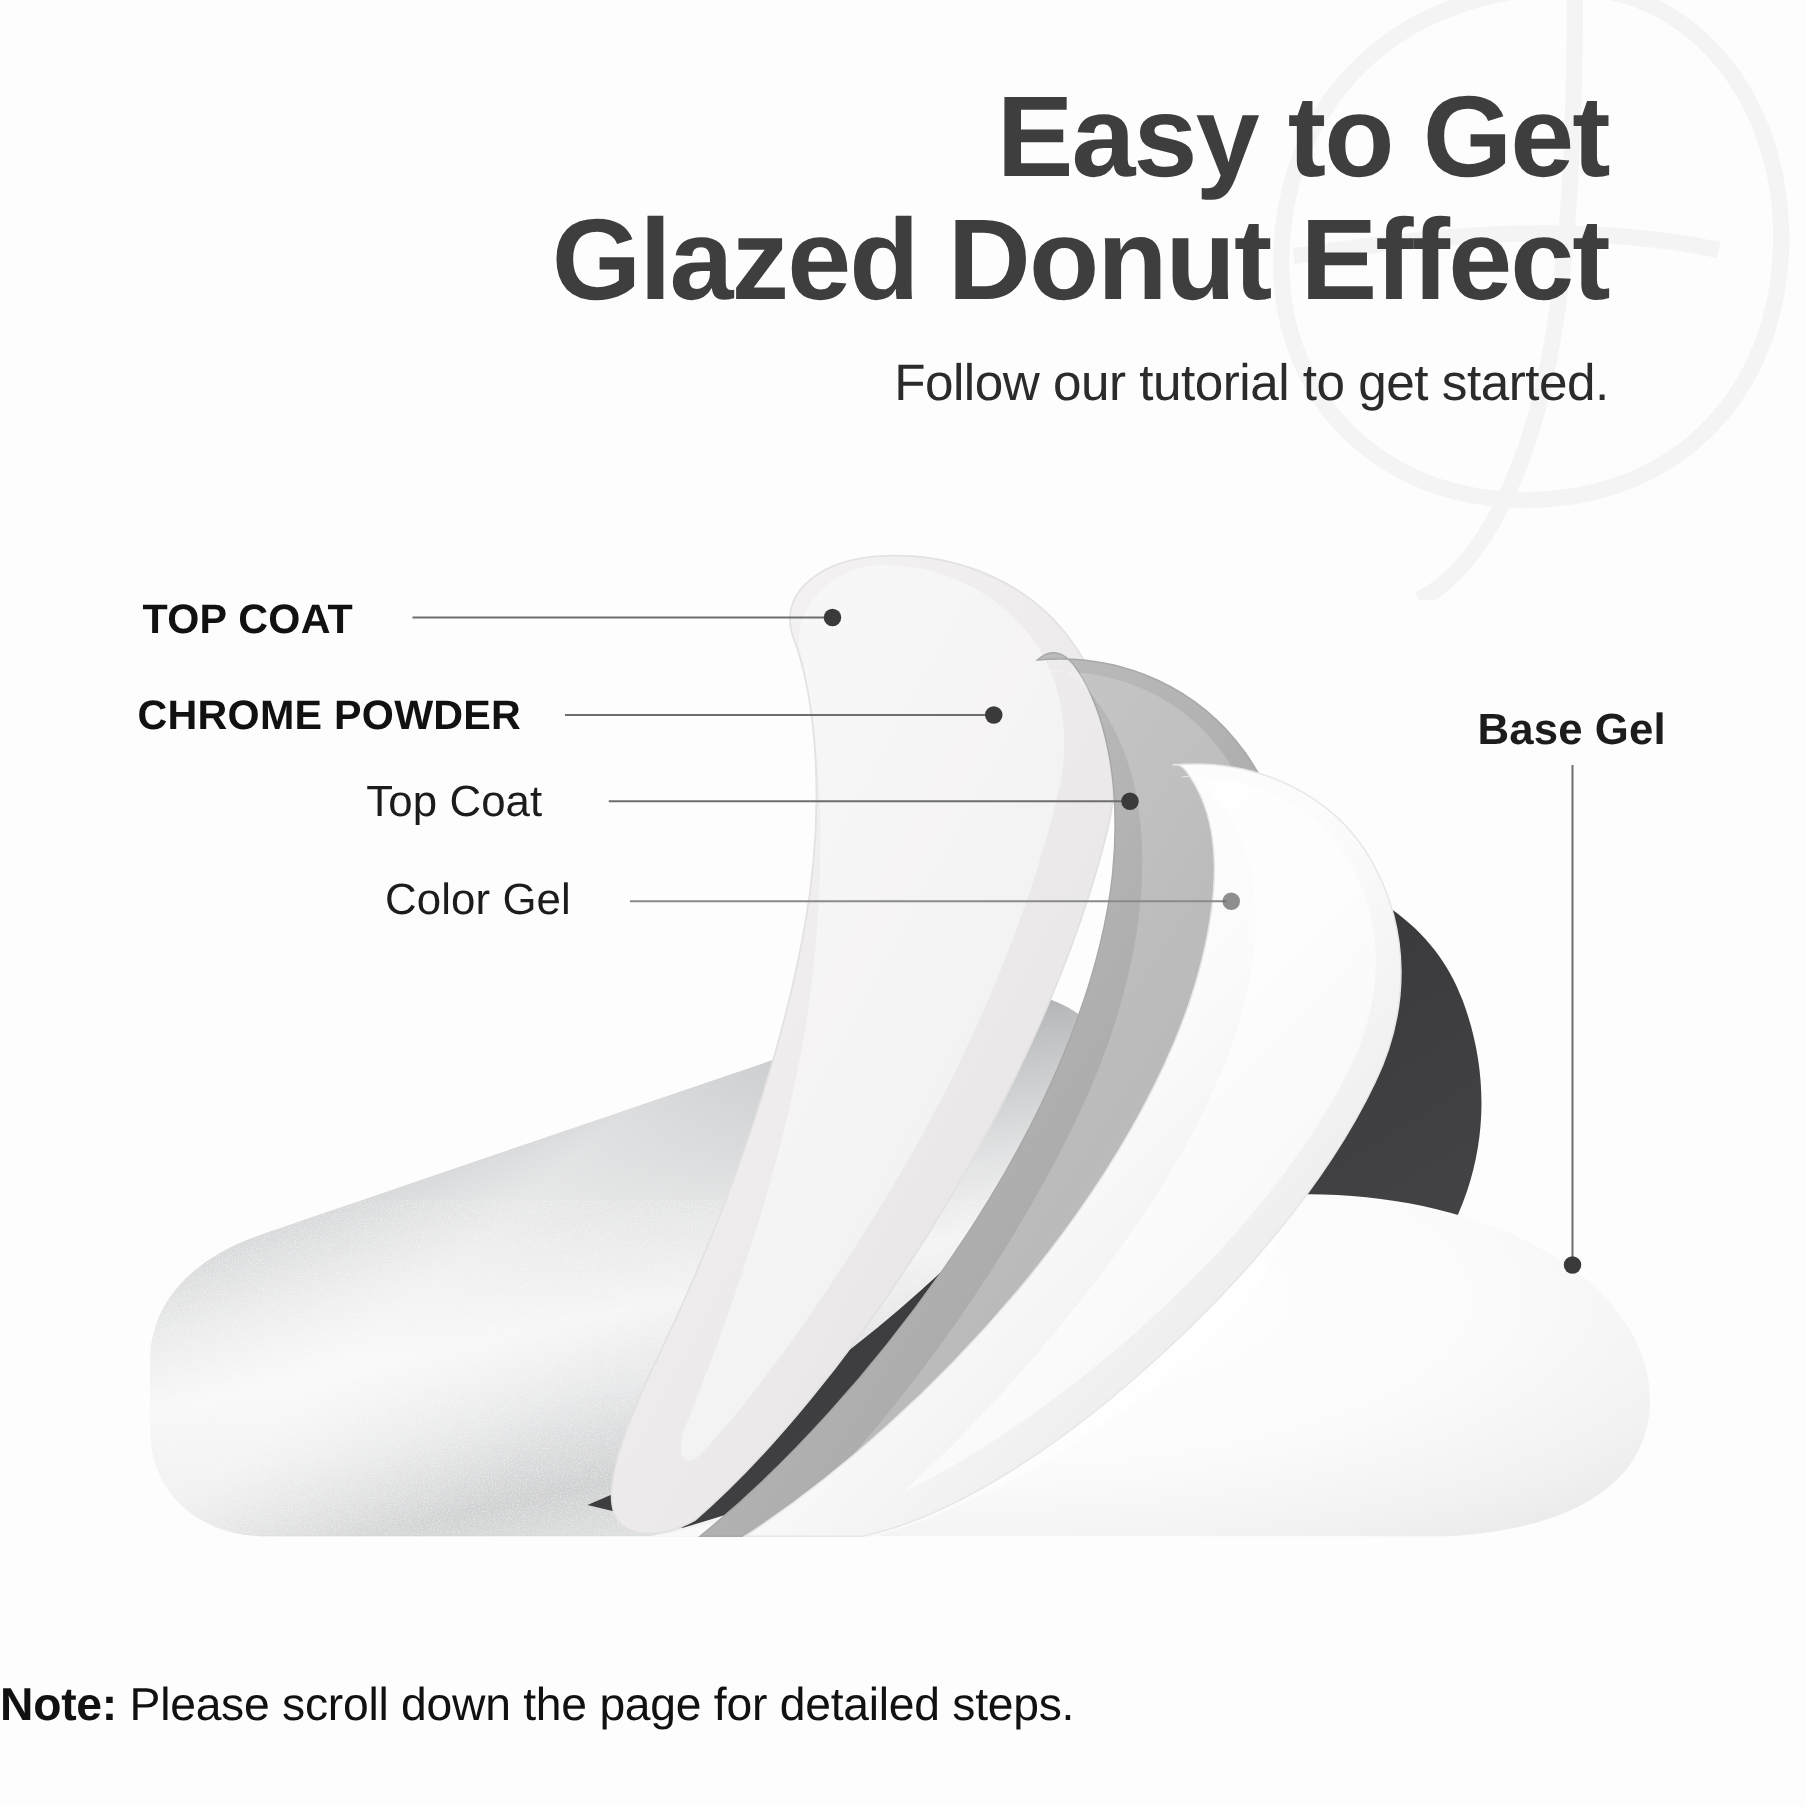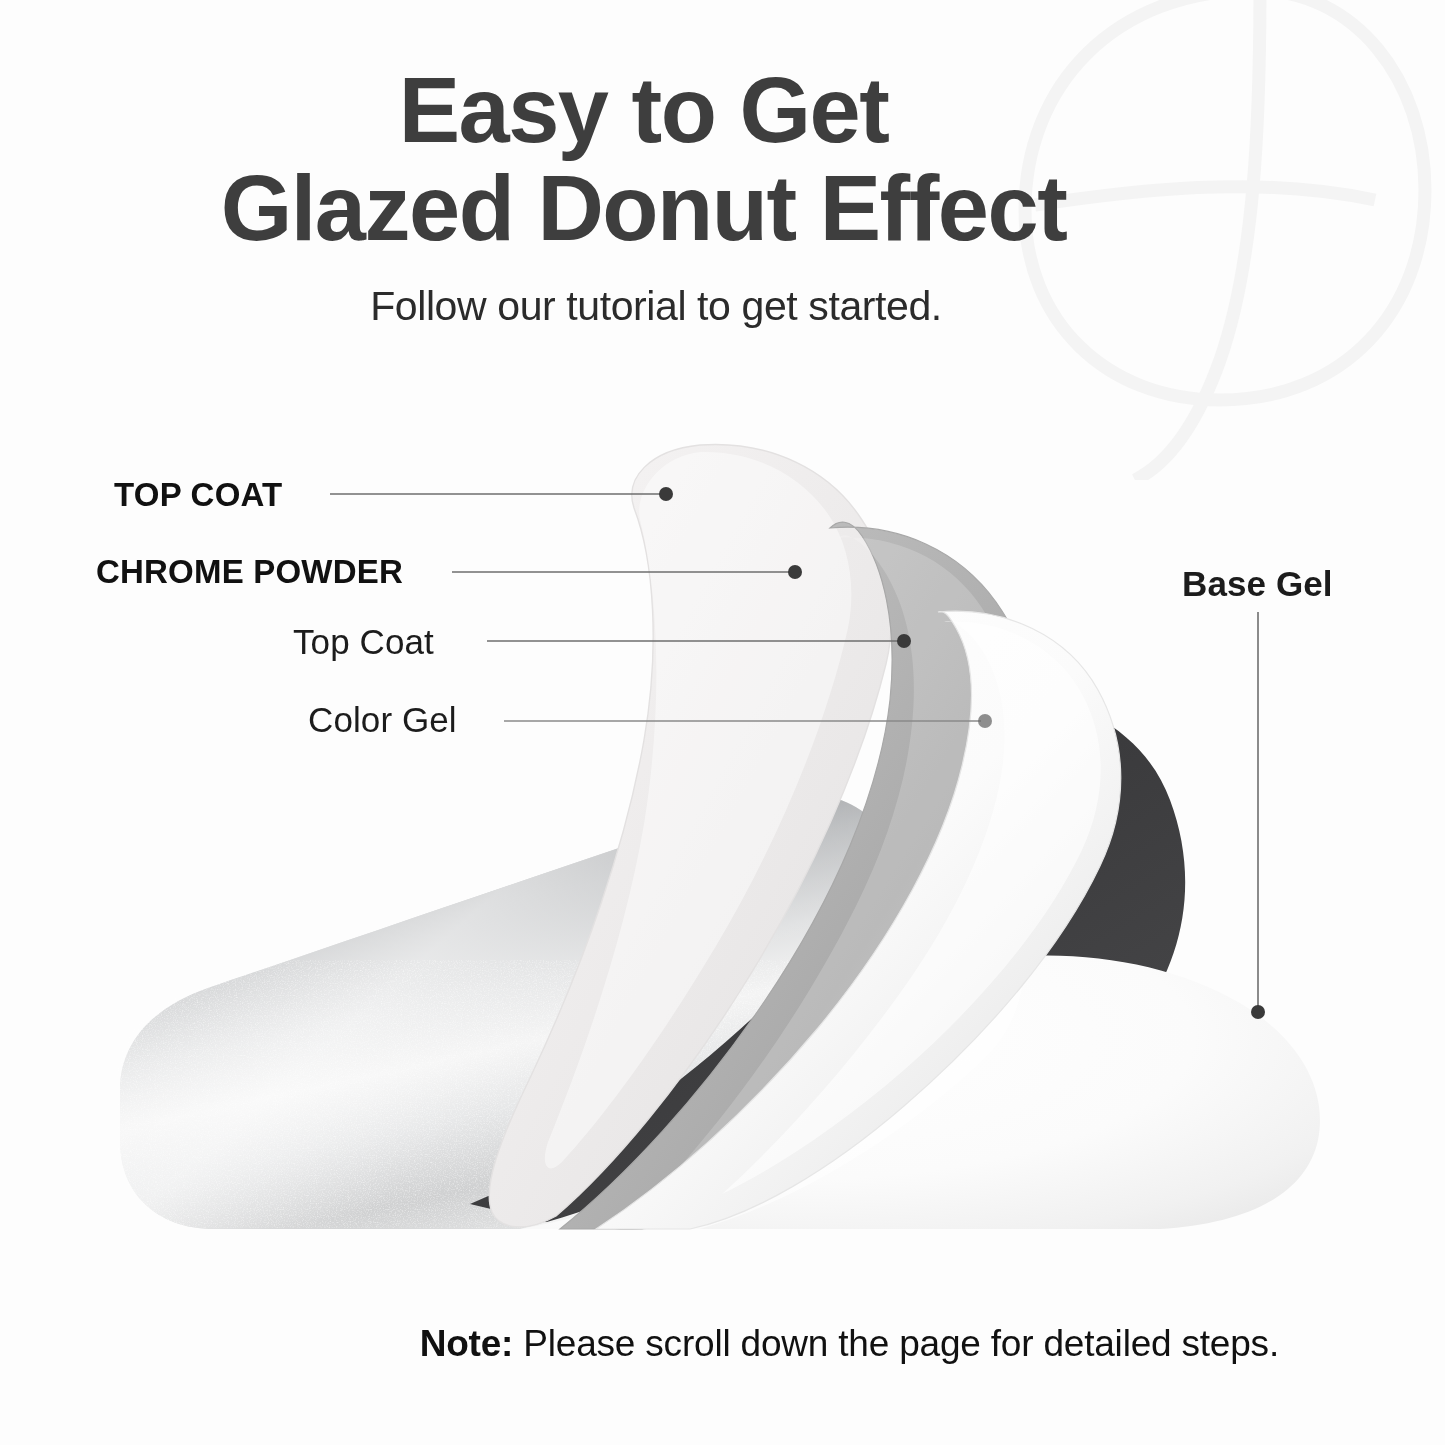--- a/index.html
+++ b/index.html
@@ -20,21 +20,21 @@
     position:absolute;
     top:-40px; right:-30px;
     width:520px; height:520px;
     pointer-events:none;
   }
 
   
   #header {
     position:absolute;
     top:62px; left:0; width:1287px;
-    text-align:center;
+    text-align:right;
   }
   #title {
     font-size:92px;
     font-weight:700;
     line-height:1.06;
     letter-spacing:-1.5px;
     color:#3e3e3e;
     white-space:pre-line;
   }
   #subtitle {
@@ -66,31 +66,31 @@
     font-size:33px;
     letter-spacing:0.2px;
   }
   .callout.regular {
     font-weight:400;
     font-size:35px;
     letter-spacing:0.1px;
     color:#1c1c1c;
   }
   #label-top-coat-bold     { left:114px; top:478px; }
-  #label-chrome-powder     { left:96px; top:555px; }
+  #label-chrome-powder     { left:110px; top:555px; }
   #label-top-coat          { left:293px; top:624px; }
   #label-color-gel         { left:308px; top:702px; }
   #label-base-gel          { left:1182px; top:566px;font-weight:bold; }
 
   
   #note {
     position:absolute;
-    left:0; bottom:80px;
+    left:0; bottom:60px;
     width:1279px;
-    text-align:right;
+    text-align:left;
     font-size:37px;
     font-weight:300;
     color:#111111;
     letter-spacing:-0.2px;
   }
   #note b { font-weight:700; }
 </style>
 </head>
 <body>
 

